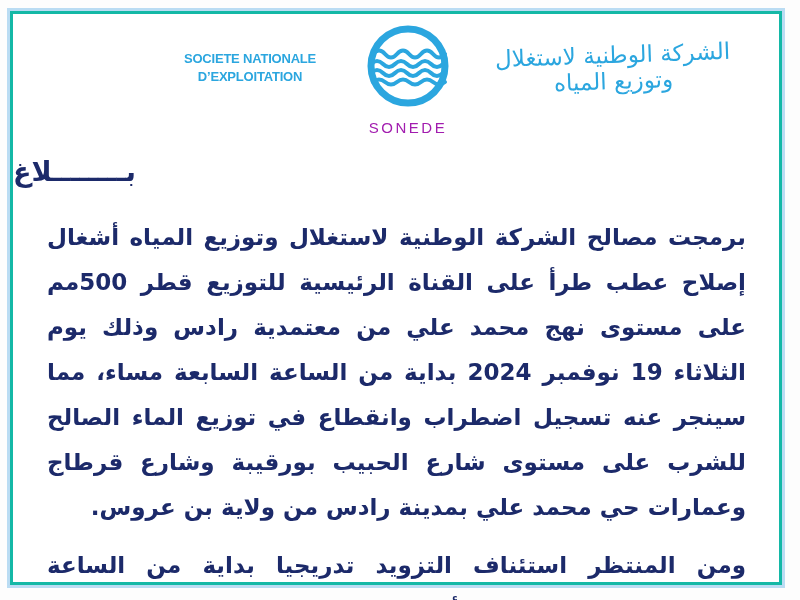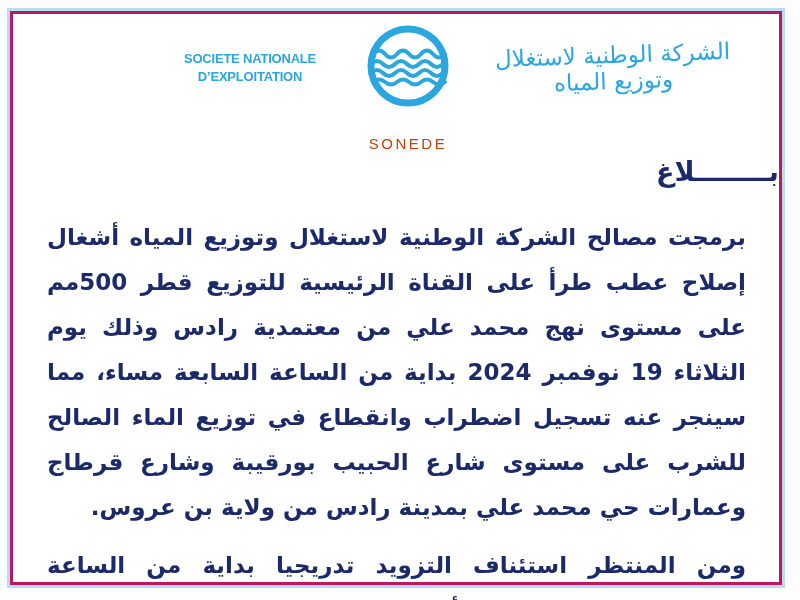--- a/index.html
+++ b/index.html
@@ -11,21 +11,21 @@
     font-family: "DejaVu Sans", sans-serif;
     overflow: hidden;
   }
   .frame {
     position: absolute;
     left: 10px;
     top: 11px;
     width: 772px;
     height: 574px;
     box-sizing: border-box;
-    border: 3px solid #be185d;
+    border: 3px solid #14b8a6;
     outline: 3px solid #badcf3;
     background: #ffffff;
   }
   .header {
     position: relative;
     height: 120px;
   }
   .org-fr {
     position: absolute;
     left: 128px;
@@ -40,40 +40,40 @@
     letter-spacing: -0.2px;
   }
   .logo {
     position: absolute;
     left: 344px;
     top: 8px;
     width: 102px;
     text-align: center;
   }
   .logo-word {
-    color: #c2410c;
+    color: #a21caf;
     font-family: "Liberation Sans", sans-serif;
     font-size: 15px;
     letter-spacing: 2.5px;
-    margin-top: 17px;
+    margin-top: 1px;
   }
   .org-ar {
     position: absolute;
     right: 16px;
     top: 28px;
     width: 300px;
     text-align: center;
     color: #2ba6df;
     font-size: 23px;
     direction: rtl;
     transform: rotate(-2deg);
   }
   .title {
     margin-top: 22px;
-    text-align: right;
+    text-align: left;
     direction: rtl;
     color: #1c2a6a;
     font-size: 27px;
     font-weight: bold;
   }
   .body-text {
     direction: rtl;
     text-align: justify;
     padding: 0 33px;
     margin-top: 28px;

